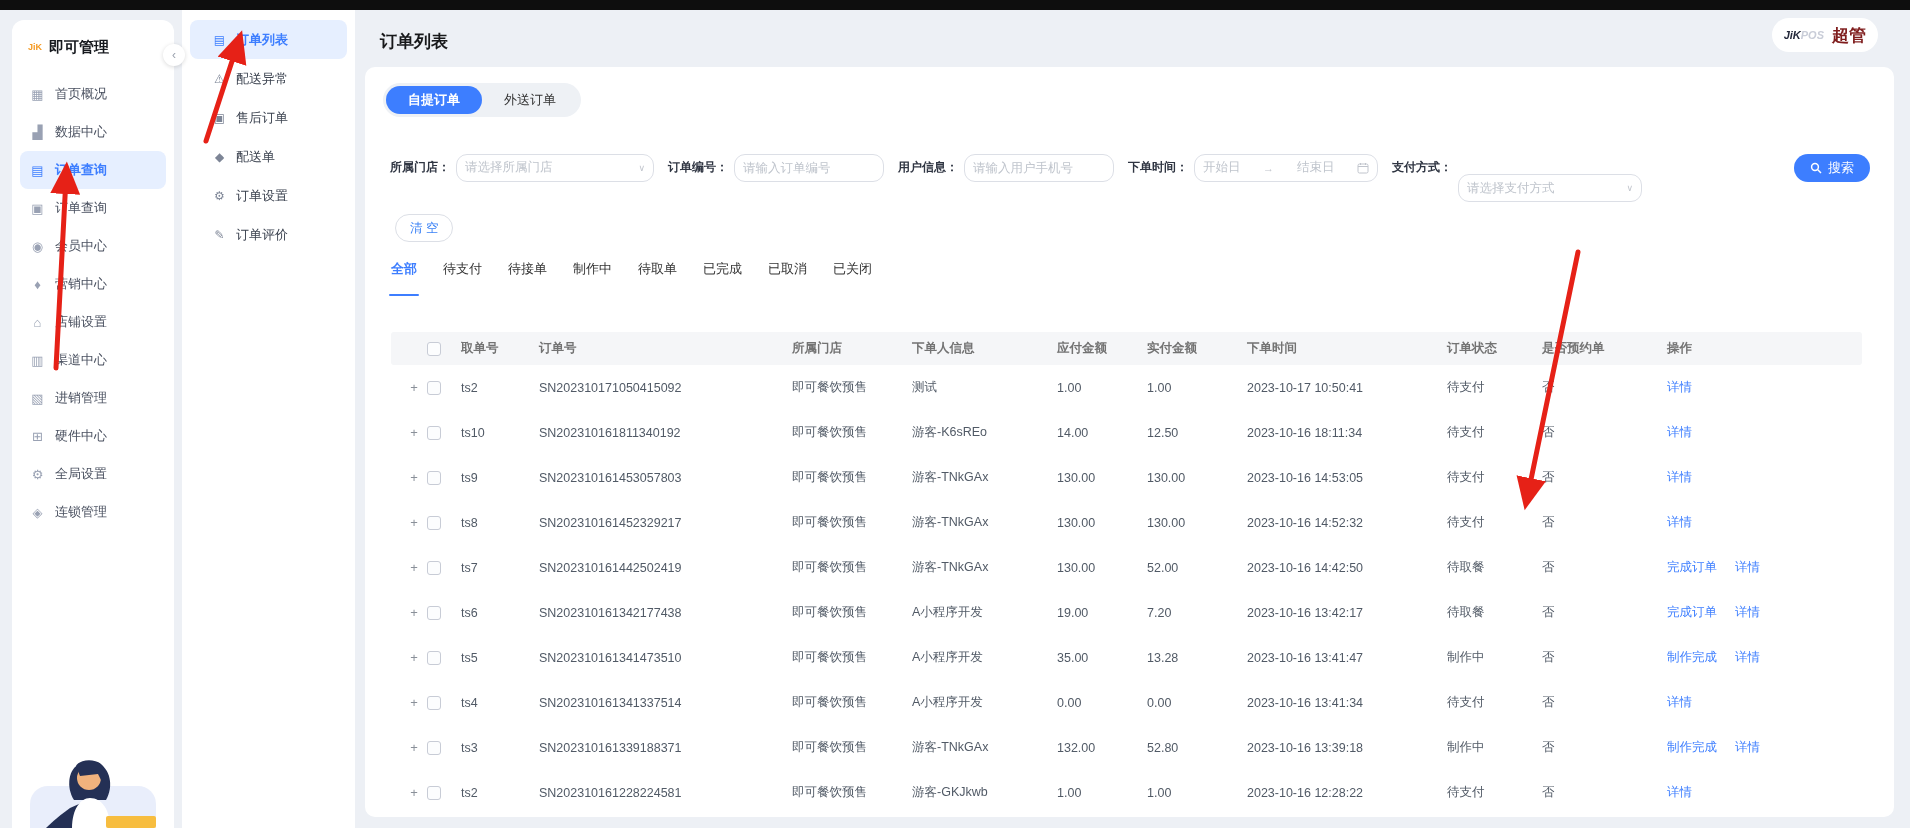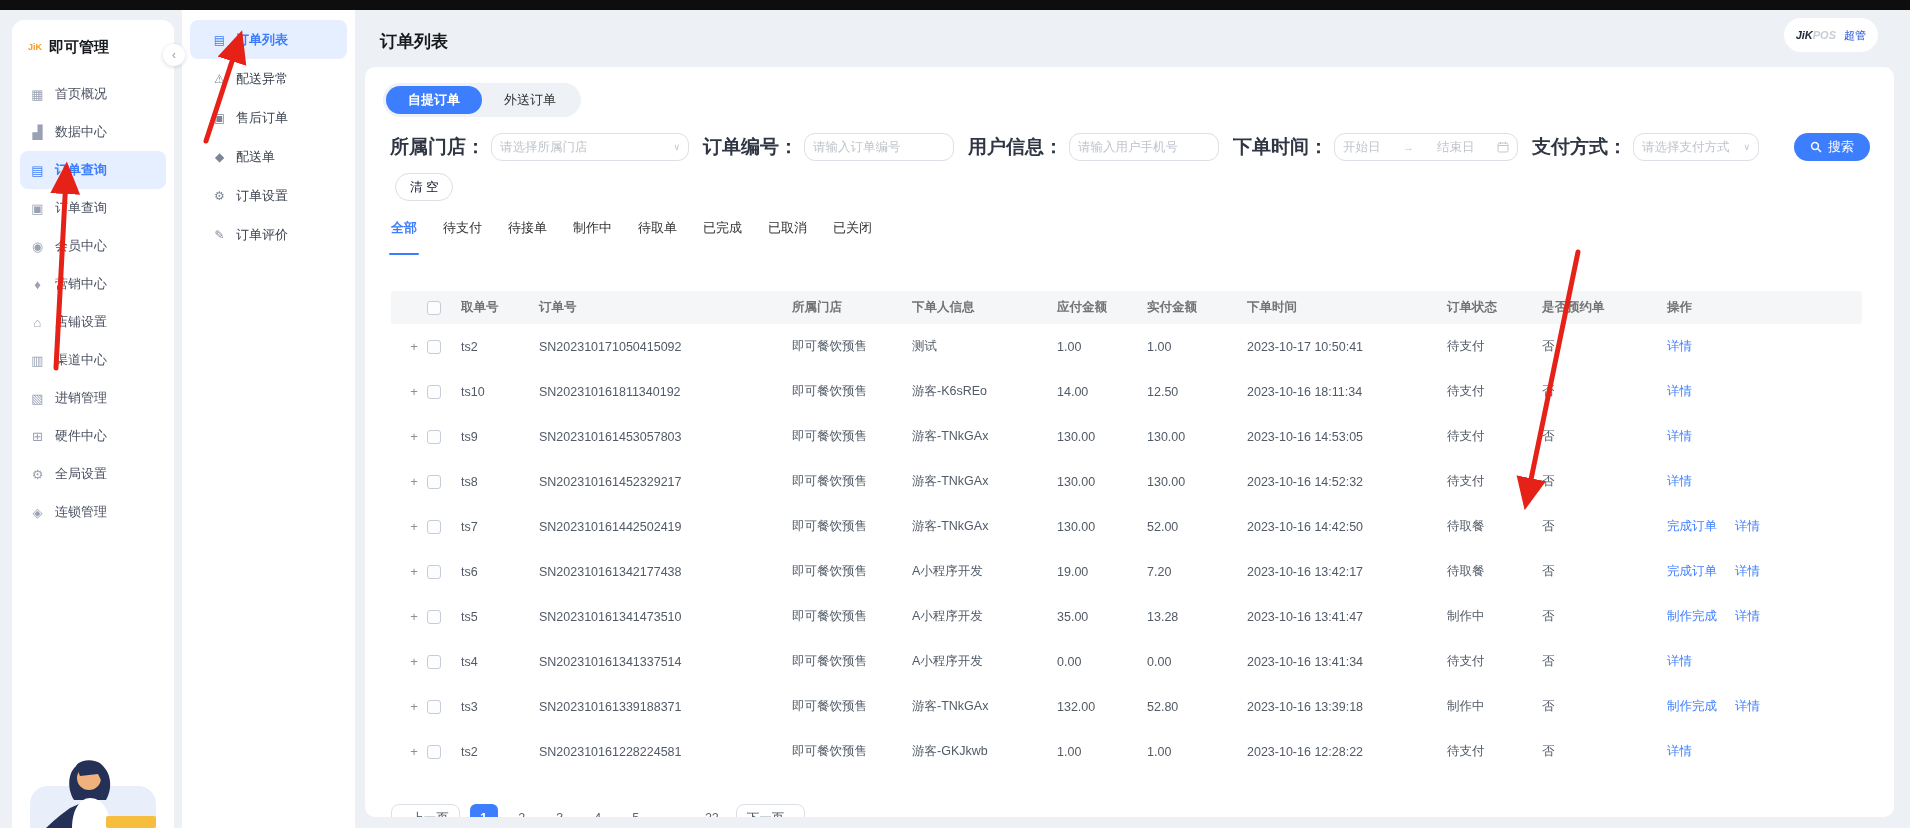--- a/index.html
+++ b/index.html
@@ -28,42 +28,42 @@
   .sub-item .micon{width:15px; font-size:12px; color:#7d8596; text-align:center; flex:none;}
   .sub-item.active{background:#e6efff; border-radius:8px; margin:0 8px; padding-left:22px; color:var(--primary); font-weight:bold;}
   .sub-item.active .micon{color:var(--primary);}
 
   
   .main{flex:1; padding:16px 16px 0 10px; position:relative; min-width:0;}
   .page-title{font-size:17px; font-weight:bold; color:#17181a; margin:4px 0 0 15px;}
   .user-badge{position:absolute; top:8px; right:32px; height:34px; background:#fff; border-radius:17px; display:flex; align-items:center; gap:8px; padding:0 12px; cursor:pointer;}
   .ub-logo{font-size:11px; font-weight:bold; font-style:italic; color:#23283a;}
   .ub-logo .lt{color:#c9cdd8;}
-  .ub-name{font-size:11px; font-weight:normal; color:#1d4ed8;}
+  .ub-name{font-size:17px; font-weight:bold; color:#7f1d1d;}
 
   .card{background:#fff; border-radius:10px; margin-top:14px; height:calc(100% - 52px); padding:16px 24px 0 18px; overflow:hidden;}
 
   .pill-tabs{display:inline-flex; background:#eef1f5; border-radius:17px; padding:3px; height:34px;}
   .pill-tab{border:none; background:transparent; border-radius:14px; padding:0 22px; font-size:13px; color:#333; cursor:pointer; font-family:inherit;}
   .pill-tab.active{background:var(--primary); color:#fff; font-weight:bold;}
 
   .filters{display:flex; align-items:center; margin-top:16px; margin-left:7px; gap:14px;}
   .field{display:flex; align-items:center; gap:6px;}
-  .field label{font-size:19px; color:#2f3542; font-weight:bold; white-space:nowrap;}
+  .field label{font-size:12px; color:#2f3542; font-weight:bold; white-space:nowrap;}
   .control{height:28px; border:1px solid #dcdfe6; border-radius:11px; background:#fff; display:flex; align-items:center; font-size:12.5px; color:#333; padding:0 8px;}
   .control .ph{color:#bfc4cc; flex:1; white-space:nowrap; overflow:hidden;}
   .control .chev{color:#c0c4cc; font-size:9px; margin-left:6px;}
   input.control{width:150px;}
   input.control::placeholder{color:#bfc4cc;}
-  .sel-store{width:198px;} .sel-pay{width:126px;}
+  .sel-store{width:198px;} .sel-pay{width:184px;margin-top:41px;}
   .inp-user{width:183px;}
   .daterange{width:184px; gap:23px;}
   .daterange .arr{color:#c0c4cc; font-size:11px;}
   .search-btn{margin-left:auto; height:28px; border:none; border-radius:14px; background:var(--primary); color:#fff; font-size:13px; display:flex; align-items:center; gap:6px; padding:0 16px; cursor:pointer; font-family:inherit;}
-  .clear-btn{margin:12px 0 0 12px; height:28px; border:1px solid #dcdfe6; border-radius:14px; background:#fff; font-size:12.5px; color:#0f172a; padding:0 14px; cursor:pointer; font-family:inherit;}
+  .clear-btn{margin:12px 0 0 12px; height:28px; border:1px solid #dcdfe6; border-radius:14px; background:#fff; font-size:12.5px; color:#3b82f6; padding:0 14px; cursor:pointer; font-family:inherit;}
 
   .status-tabs{display:flex; gap:26px; margin:18px 0 0 8px; padding-bottom:10px;}
   .stab{font-size:13px; color:#333; cursor:pointer; position:relative; padding-bottom:18px;}
   .stab.active{color:var(--primary); font-weight:bold;}
   .stab.active::after{content:""; position:absolute; left:-2px; right:-2px; bottom:0; height:2.5px; background:var(--primary); border-radius:2px;}
 
   .table-wrap{margin:26px 8px 0 8px;}
   .trow{display:grid; grid-template-columns:36px 34px 78px 253px 120px 145px 90px 100px 200px 95px 125px minmax(0,1fr); align-items:center;}
   .thead{background:#f5f6f8; border-radius:3px; height:33px; font-size:12.5px; font-weight:bold; color:#737373;}
   .tbody .trow{height:45px; font-size:12.5px; color:#515a66;}

